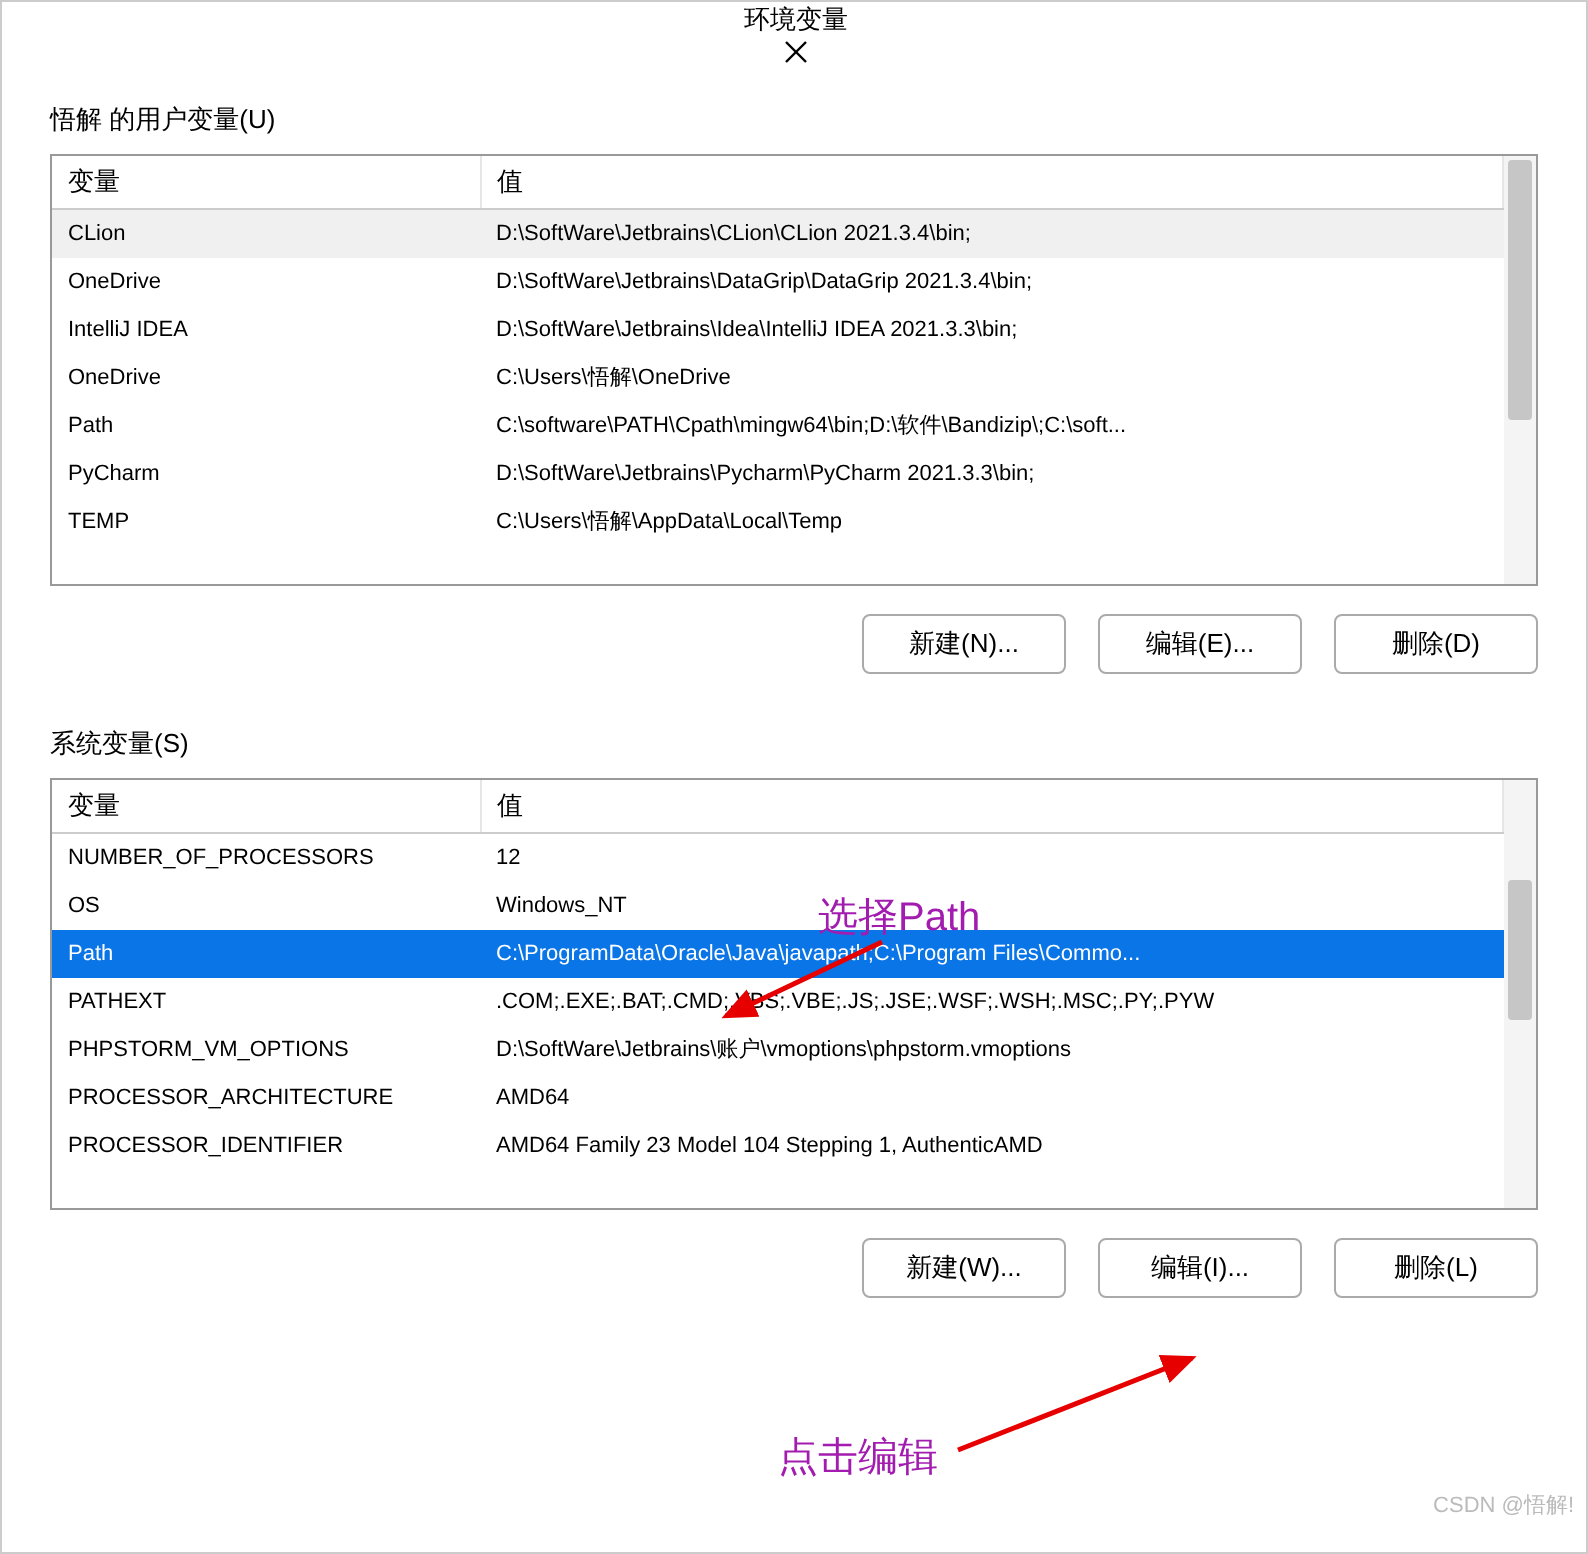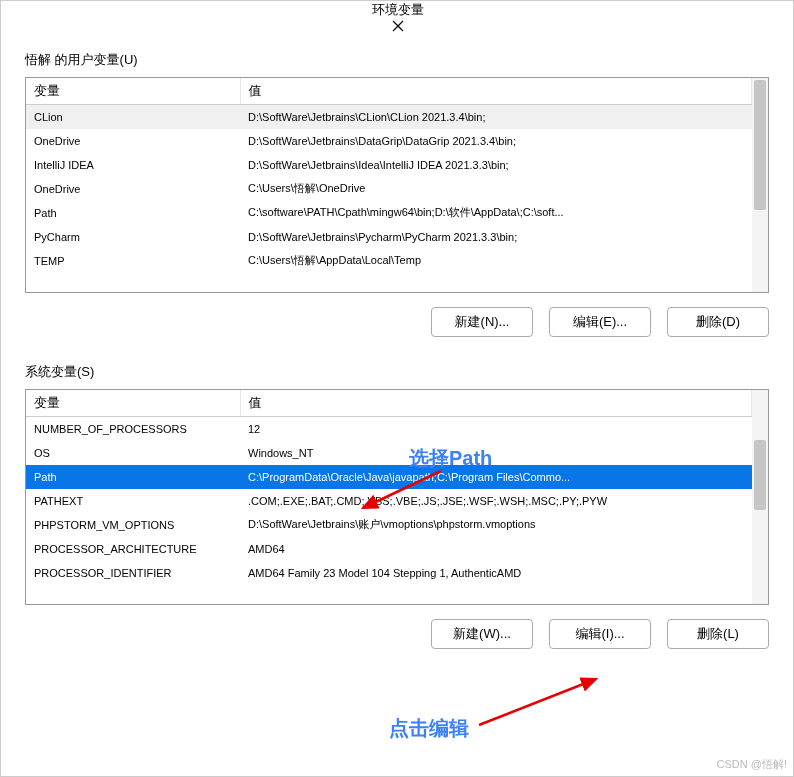--- a/index.html
+++ b/index.html
@@ -124,33 +124,33 @@
 }
 .dialog-footer {
   position: absolute;
   bottom: 18px;
   right: 26px;
   display: flex;
   gap: 12px;
 }
 .annotation {
   position: absolute;
-  color: #3b82f6;
+  color: #a21caf;
   font-size: 20px;
-  font-weight: bold;
+  font-weight: normal;
   pointer-events: none;
 }
 .arrow {
   position: absolute;
   pointer-events: none;
 }
 .watermark {
   position: absolute;
   right: 6px;
-  bottom: 4px;
+  bottom: 16px;
   color: #bbb;
   font-size: 11px;
 }
 </style>
 </head>
 <body>
 
 <div class="dialog">
 
   <div class="titlebar">
@@ -193,21 +193,21 @@
               <tr>
                 <td>IntelliJ IDEA</td>
                 <td>D:\SoftWare\Jetbrains\Idea\IntelliJ IDEA 2021.3.3\bin;</td>
               </tr>
               <tr>
                 <td>OneDrive</td>
                 <td>C:\Users\悟解\OneDrive</td>
               </tr>
               <tr>
                 <td>Path</td>
-                <td>C:\software\PATH\Cpath\mingw64\bin;D:\软件\AppData\;C:\soft...</td>
+                <td>C:\software\PATH\Cpath\mingw64\bin;D:\软件\Bandizip\;C:\soft...</td>
               </tr>
               <tr>
                 <td>PyCharm</td>
                 <td>D:\SoftWare\Jetbrains\Pycharm\PyCharm 2021.3.3\bin;</td>
               </tr>
               <tr>
                 <td>TEMP</td>
                 <td>C:\Users\悟解\AppData\Local\Temp</td>
               </tr>
             </tbody>

